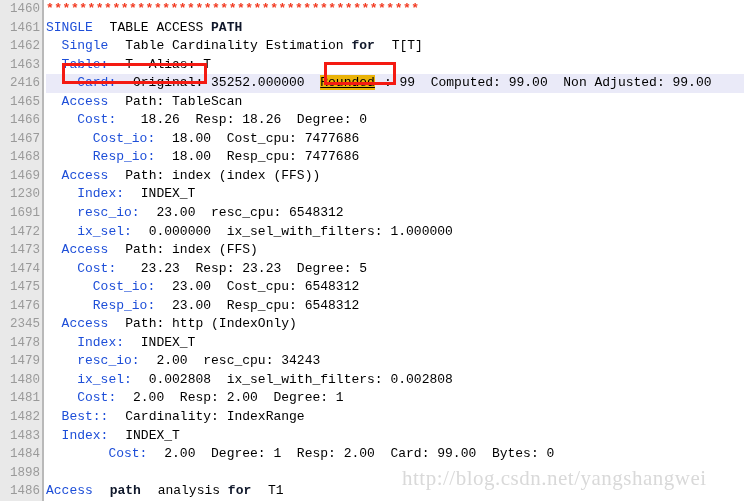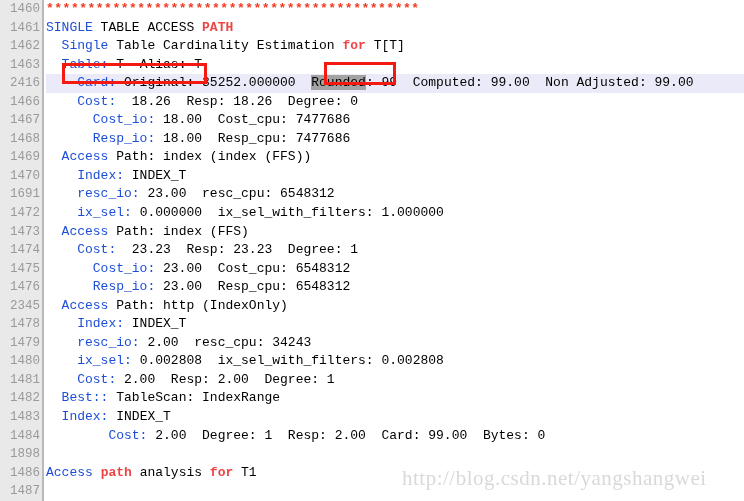--- a/index.html
+++ b/index.html
@@ -78,24 +78,24 @@
     top: 0;
     right: 0;
     height: 18.55px;
     background: #eaeaf8;
     z-index: 0;
   }
   .line.hl .content { z-index: 2; }
 
   
   .kw-lightblue { color: #1d4ed8; }
-  .kw-blue-bold { color: #ef4444; font-weight: bold; }
-  .kw-black     { color: #000000; }
+  .kw-blue-bold { color: #0f172a; font-weight: bold; }
+  .kw-black     { color: #000000; margin-left: 9px; }
   .stars        { color: #f23a21; font-weight: bold; letter-spacing: 0.5px; }
-  .green-hl     { background: #a3a3a3; color: #000000; }
+  .green-hl     { background: #eab308; color: #000000; text-decoration: underline; }
 
   
   .redbox {
     position: absolute;
     border: 3px solid #f41a12;
     box-sizing: border-box;
     z-index: 5;
     pointer-events: none;
     background: transparent;
   }
@@ -121,37 +121,38 @@
 <div id="editor">
 
   <div class="gutter"></div>
 
   <div class="code-area" id="code-area">
       <div class="line"><span class="lineno">1460</span><span class="content"><span class="stars">*********************************************</span></span></div>
       <div class="line"><span class="lineno">1461</span><span class="content"><span class="kw-lightblue">SINGLE</span><span class="kw-black"> TABLE ACCESS </span><span class="kw-blue-bold">PATH</span></span></div>
       <div class="line"><span class="lineno">1462</span><span class="content"><span class="kw-lightblue">  Single</span><span class="kw-black"> Table Cardinality Estimation </span><span class="kw-blue-bold">for</span><span class="kw-black"> T[T]</span></span></div>
       <div class="line"><span class="lineno">1463</span><span class="content"><span class="kw-lightblue">  Table:</span><span class="kw-black"> T  Alias: T</span></span></div>
       <div class="line hl"><div class="content-bg"></div><span class="lineno">2416</span><span class="content"><span class="kw-lightblue">    Card:</span><span class="kw-black"> Original: 35252.000000  </span><span class="green-hl">Rounded</span><span class="kw-black">: 99  Computed: 99.00  Non Adjusted: 99.00</span></span></div>
+      <div class="line"><span class="lineno">1465</span><span class="content"><span class="kw-lightblue">  Access</span><span class="kw-black"> Path: TableScan</span></span></div>
       <div class="line"><span class="lineno">1466</span><span class="content"><span class="kw-lightblue">    Cost:</span><span class="kw-black">  18.26  Resp: 18.26  Degree: 0</span></span></div>
       <div class="line"><span class="lineno">1467</span><span class="content"><span class="kw-lightblue">      Cost_io:</span><span class="kw-black"> 18.00  Cost_cpu: 7477686</span></span></div>
       <div class="line"><span class="lineno">1468</span><span class="content"><span class="kw-lightblue">      Resp_io:</span><span class="kw-black"> 18.00  Resp_cpu: 7477686</span></span></div>
       <div class="line"><span class="lineno">1469</span><span class="content"><span class="kw-lightblue">  Access</span><span class="kw-black"> Path: index (index (FFS))</span></span></div>
-      <div class="line"><span class="lineno">1470</span><span class="content"><span class="kw-lightblue">    Index:</span><span class="kw-black"> INDEX_T</span></span></div>
+      <div class="line"><span class="lineno">1230</span><span class="content"><span class="kw-lightblue">    Index:</span><span class="kw-black"> INDEX_T</span></span></div>
       <div class="line"><span class="lineno">1691</span><span class="content"><span class="kw-lightblue">    resc_io:</span><span class="kw-black"> 23.00  resc_cpu: 6548312</span></span></div>
       <div class="line"><span class="lineno">1472</span><span class="content"><span class="kw-lightblue">    ix_sel:</span><span class="kw-black"> 0.000000  ix_sel_with_filters: 1.000000</span></span></div>
       <div class="line"><span class="lineno">1473</span><span class="content"><span class="kw-lightblue">  Access</span><span class="kw-black"> Path: index (FFS)</span></span></div>
-      <div class="line"><span class="lineno">1474</span><span class="content"><span class="kw-lightblue">    Cost:</span><span class="kw-black">  23.23  Resp: 23.23  Degree: 1</span></span></div>
+      <div class="line"><span class="lineno">1474</span><span class="content"><span class="kw-lightblue">    Cost:</span><span class="kw-black">  23.23  Resp: 23.23  Degree: 5</span></span></div>
       <div class="line"><span class="lineno">1475</span><span class="content"><span class="kw-lightblue">      Cost_io:</span><span class="kw-black"> 23.00  Cost_cpu: 6548312</span></span></div>
       <div class="line"><span class="lineno">1476</span><span class="content"><span class="kw-lightblue">      Resp_io:</span><span class="kw-black"> 23.00  Resp_cpu: 6548312</span></span></div>
       <div class="line"><span class="lineno">2345</span><span class="content"><span class="kw-lightblue">  Access</span><span class="kw-black"> Path: http (IndexOnly)</span></span></div>
       <div class="line"><span class="lineno">1478</span><span class="content"><span class="kw-lightblue">    Index:</span><span class="kw-black"> INDEX_T</span></span></div>
       <div class="line"><span class="lineno">1479</span><span class="content"><span class="kw-lightblue">    resc_io:</span><span class="kw-black"> 2.00  resc_cpu: 34243</span></span></div>
       <div class="line"><span class="lineno">1480</span><span class="content"><span class="kw-lightblue">    ix_sel:</span><span class="kw-black"> 0.002808  ix_sel_with_filters: 0.002808</span></span></div>
       <div class="line"><span class="lineno">1481</span><span class="content"><span class="kw-lightblue">    Cost:</span><span class="kw-black"> 2.00  Resp: 2.00  Degree: 1</span></span></div>
-      <div class="line"><span class="lineno">1482</span><span class="content"><span class="kw-lightblue">  Best::</span><span class="kw-black"> TableScan: IndexRange</span></span></div>
+      <div class="line"><span class="lineno">1482</span><span class="content"><span class="kw-lightblue">  Best::</span><span class="kw-black"> Cardinality: IndexRange</span></span></div>
       <div class="line"><span class="lineno">1483</span><span class="content"><span class="kw-lightblue">  Index:</span><span class="kw-black"> INDEX_T</span></span></div>
       <div class="line"><span class="lineno">1484</span><span class="content"><span class="kw-lightblue">        Cost:</span><span class="kw-black"> 2.00  Degree: 1  Resp: 2.00  Card: 99.00  Bytes: 0</span></span></div>
       <div class="line"><span class="lineno">1898</span><span class="content"></span></div>
       <div class="line"><span class="lineno">1486</span><span class="content"><span class="kw-lightblue">Access</span><span class="kw-black"> </span><span class="kw-blue-bold">path</span><span class="kw-black"> analysis </span><span class="kw-blue-bold">for</span><span class="kw-black"> T1</span></span></div>
       <div class="line"><span class="lineno">1487</span><span class="content"></span></div>
     </div>
 
   <div class="redbox" id="box-original"></div>
   <div class="redbox" id="box-rounded"></div>
 

